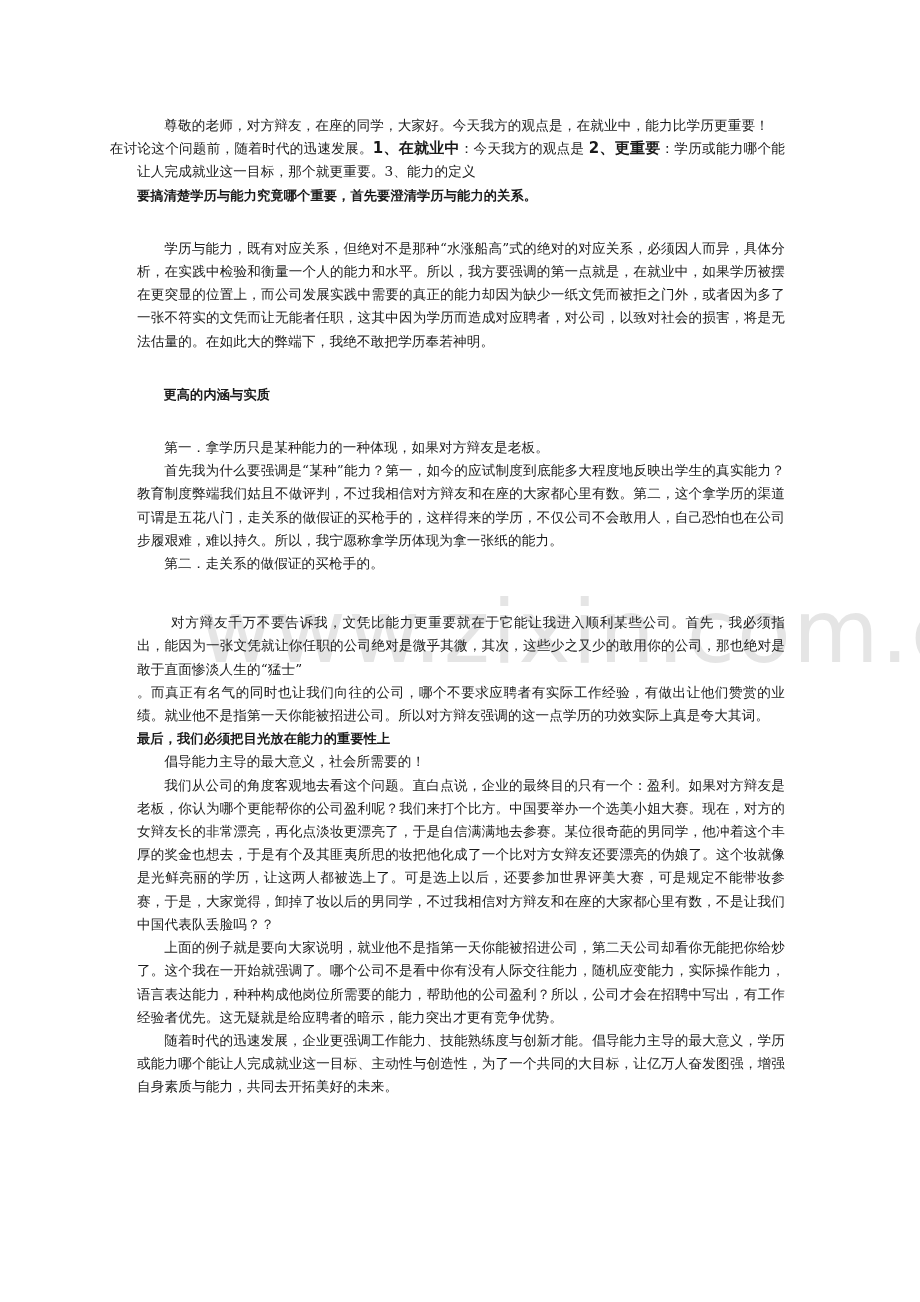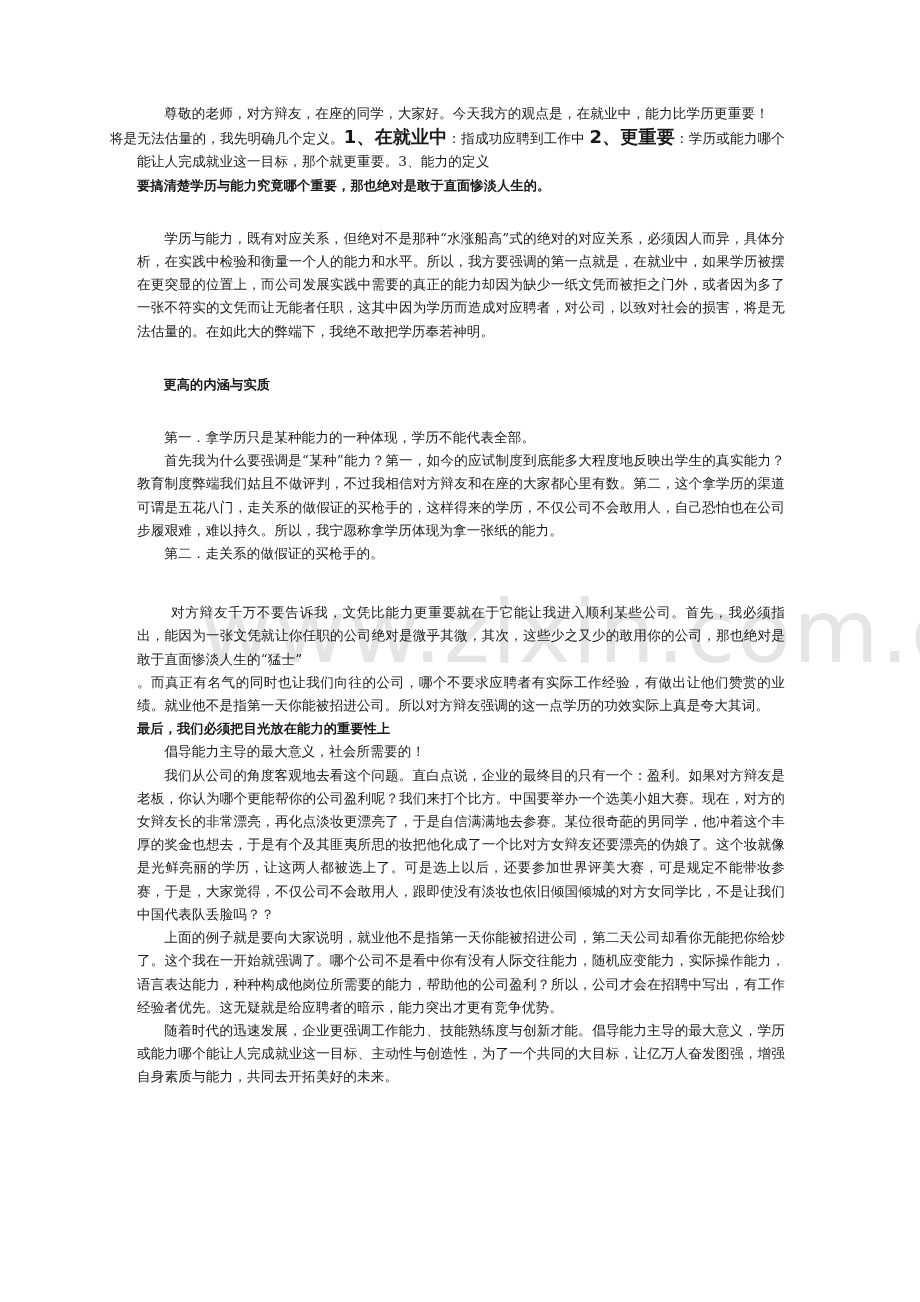--- a/index.html
+++ b/index.html
@@ -11,37 +11,37 @@
       width: 920px;
       height: 1302px;
       position: relative;
       overflow: hidden;
       font-family: "DejaVu Serif", "Liberation Serif", serif;
       color: #1a1a1a;
     }
     .page {
       position: absolute;
       left: 137px;
-      top: 102px;
+      top: 114px;
       width: 648px;
       font-size: 13.6px;
       line-height: 23.2px;
       letter-spacing: 0.15px;
     }
     .p {
       margin: 0;
       text-indent: 2em;
       text-align: justify;
     }
     .p.noindent { text-indent: 0; }
     .p.indent-extra { text-indent: 2.5em; margin-top: 36px; }
     .b {
       font-family: "DejaVu Sans", "Liberation Sans", sans-serif;
       font-weight: bold;
-      font-size: 18px;
+      font-size: 15px;
     }
     .heading {
       margin: 0;
       font-family: "DejaVu Sans", "Liberation Sans", sans-serif;
       font-weight: bold;
       font-size: 13.2px;
     }
     .heading.indented { text-indent: 2em; }
     .gap-lg { height: 30px; }
     .watermark {
@@ -57,40 +57,40 @@
       line-height: 1;
     }
   </style>
 </head>
 <body>
 
 <div class="watermark">www.zixin.com.cn</div>
 
 <div class="page">
 
-  <p class="p"><span>尊敬的老师，对方辩友，在座的同学，大家好。今天我方的观点是，在就业中，能力比学历更重要！</span><br><span style="margin-left:-2em;">将是无法估量的，我先明确几个定义。</span><span class="b">1、在就业中</span><span>：指成功应聘到工作中 </span><span class="b">2、更重要</span><span>：学历或能力哪个能让人完成就业这一目标，那个就更重要。3、能力的定义</span></p>
+  <p class="p"><span>尊敬的老师，对方辩友，在座的同学，大家好。今天我方的观点是，在就业中，能力比学历更重要！</span><br><span style="margin-left:-2em;">在讨论这个问题前，随着时代的迅速发展。</span><span class="b">1、在就业中</span><span>：今天我方的观点是 </span><span class="b">2、更重要</span><span>：学历或能力哪个能让人完成就业这一目标，那个就更重要。3、能力的定义</span></p>
 
-  <p class="heading">要搞清楚学历与能力究竟哪个重要，那也绝对是敢于直面惨淡人生的。</p>
+  <p class="heading">要搞清楚学历与能力究竟哪个重要，首先要澄清学历与能力的关系。</p>
 
   <div class="gap-lg"></div>
 
   <p class="p">学历与能力，既有对应关系，但绝对不是那种“水涨船高”式的绝对的对应关系，必须因人而异，具体分析，在实践中检验和衡量一个人的能力和水平。所以，我方要强调的第一点就是，在就业中，如果学历被摆在更突显的位置上，而公司发展实践中需要的真正的能力却因为缺少一纸文凭而被拒之门外，或者因为多了一张不符实的文凭而让无能者任职，这其中因为学历而造成对应聘者，对公司，以致对社会的损害，将是无法估量的。在如此大的弊端下，我绝不敢把学历奉若神明。</p>
 
   <div class="gap-lg"></div>
 
   <p class="heading indented">更高的内涵与实质</p>
 
   <div class="gap-lg"></div>
 
-  <p class="p">第一．拿学历只是某种能力的一种体现，学历不能代表全部。</p>
+  <p class="p">第一．拿学历只是某种能力的一种体现，如果对方辩友是老板。</p>
   <p class="p">首先我为什么要强调是“某种”能力？第一，如今的应试制度到底能多大程度地反映出学生的真实能力？教育制度弊端我们姑且不做评判，不过我相信对方辩友和在座的大家都心里有数。第二，这个拿学历的渠道可谓是五花八门，走关系的做假证的买枪手的，这样得来的学历，不仅公司不会敢用人，自己恐怕也在公司步履艰难，难以持久。所以，我宁愿称拿学历体现为拿一张纸的能力。</p>
   <p class="p">第二．走关系的做假证的买枪手的。</p>
   <p class="p indent-extra">对方辩友千万不要告诉我，文凭比能力更重要就在于它能让我进入顺利某些公司。首先，我必须指出，能因为一张文凭就让你任职的公司绝对是微乎其微，其次，这些少之又少的敢用你的公司，那也绝对是敢于直面惨淡人生的“猛士”</p>
   <p class="p noindent">。而真正有名气的同时也让我们向往的公司，哪个不要求应聘者有实际工作经验，有做出让他们赞赏的业绩。就业他不是指第一天你能被招进公司。所以对方辩友强调的这一点学历的功效实际上真是夸大其词。</p>
 
   <p class="heading">最后，我们必须把目光放在能力的重要性上</p>
 
   <p class="p">倡导能力主导的最大意义，社会所需要的！</p>
-  <p class="p">我们从公司的角度客观地去看这个问题。直白点说，企业的最终目的只有一个：盈利。如果对方辩友是老板，你认为哪个更能帮你的公司盈利呢？我们来打个比方。中国要举办一个选美小姐大赛。现在，对方的女辩友长的非常漂亮，再化点淡妆更漂亮了，于是自信满满地去参赛。某位很奇葩的男同学，他冲着这个丰厚的奖金也想去，于是有个及其匪夷所思的妆把他化成了一个比对方女辩友还要漂亮的伪娘了。这个妆就像是光鲜亮丽的学历，让这两人都被选上了。可是选上以后，还要参加世界评美大赛，可是规定不能带妆参赛，于是，大家觉得，不仅公司不会敢用人，跟即使没有淡妆也依旧倾国倾城的对方女同学比，不是让我们中国代表队丢脸吗？？</p>
+  <p class="p">我们从公司的角度客观地去看这个问题。直白点说，企业的最终目的只有一个：盈利。如果对方辩友是老板，你认为哪个更能帮你的公司盈利呢？我们来打个比方。中国要举办一个选美小姐大赛。现在，对方的女辩友长的非常漂亮，再化点淡妆更漂亮了，于是自信满满地去参赛。某位很奇葩的男同学，他冲着这个丰厚的奖金也想去，于是有个及其匪夷所思的妆把他化成了一个比对方女辩友还要漂亮的伪娘了。这个妆就像是光鲜亮丽的学历，让这两人都被选上了。可是选上以后，还要参加世界评美大赛，可是规定不能带妆参赛，于是，大家觉得，卸掉了妆以后的男同学，不过我相信对方辩友和在座的大家都心里有数，不是让我们中国代表队丢脸吗？？</p>
   <p class="p">上面的例子就是要向大家说明，就业他不是指第一天你能被招进公司，第二天公司却看你无能把你给炒了。这个我在一开始就强调了。哪个公司不是看中你有没有人际交往能力，随机应变能力，实际操作能力，语言表达能力，种种构成他岗位所需要的能力，帮助他的公司盈利？所以，公司才会在招聘中写出，有工作经验者优先。这无疑就是给应聘者的暗示，能力突出才更有竞争优势。</p>
   <p class="p">随着时代的迅速发展，企业更强调工作能力、技能熟练度与创新才能。倡导能力主导的最大意义，学历或能力哪个能让人完成就业这一目标、主动性与创造性，为了一个共同的大目标，让亿万人奋发图强，增强自身素质与能力，共同去开拓美好的未来。</p>
 
 </div>
 
 </body></html>

